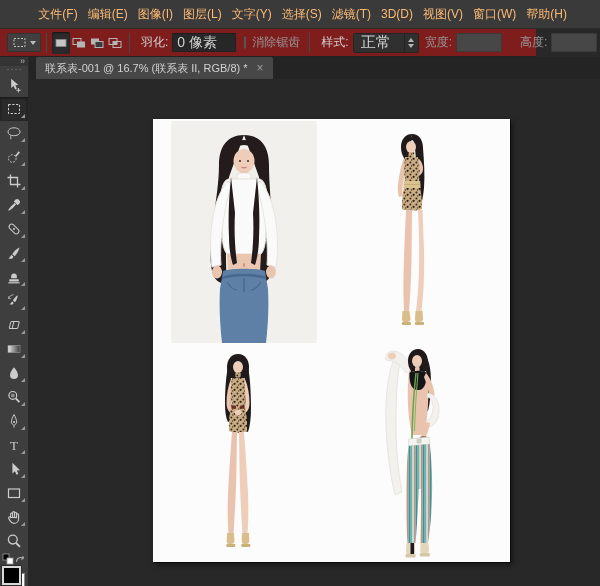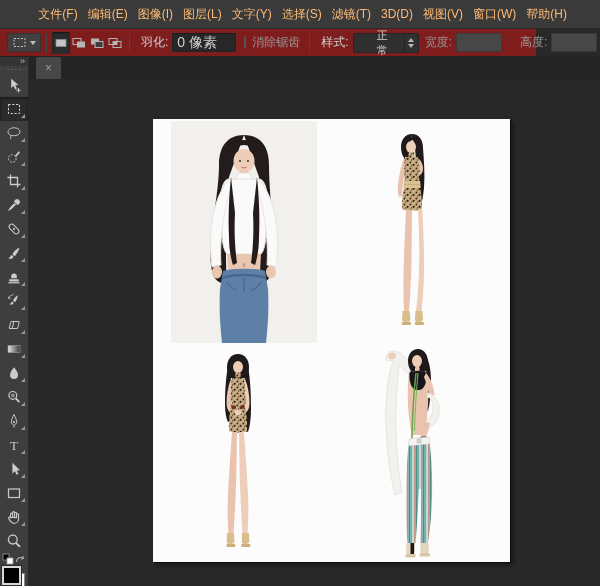--- a/index.html
+++ b/index.html
@@ -24,21 +24,21 @@
   .mode-btn{width:22px;height:22px;display:flex;align-items:center;justify-content:center;border-radius:2px;}
   .mode-btn.active{background:#2b2b2b;box-shadow:inset 0 1px 2px rgba(0,0,0,.6);}
   .opt-label{margin:0 4px 0 6px;white-space:nowrap;}
   .opt-label.dim{color:#969696;}
   .txt-field{width:54px;height:17px;background:#272727;border:1px solid #222;border-top-color:#1c1c1c;
              color:#d2d2d2;font-size:14px;padding:0 4px;border-radius:1px;font-family:inherit;}
   .txt-field.disabled{background:#474747;border-color:#3a3a3a;width:36px;}
   .checkbox{width:11px;height:11px;background:#373737;border:1px solid #555;border-radius:1px;margin-left:8px;}
   .dropdown{display:flex;align-items:center;height:18px;background:#303030;border:1px solid #242424;
             border-radius:2px;min-width:64px;}
-  .dropdown .dd-text{flex:1;padding:0 7px;font-size:11px;color:#d2d2d2;margin-left:16px;}
+  .dropdown .dd-text{flex:1;padding:0 7px;font-size:15px;color:#d2d2d2;}
   .stepper{width:13px;height:18px;border-left:1px solid #242424;display:flex;flex-direction:column;
            align-items:center;justify-content:center;gap:2px;}
   .tri-up{width:0;height:0;border-left:3px solid transparent;border-right:3px solid transparent;
           border-bottom:4px solid #b5b5b5;}
   .tri-dn{width:0;height:0;border-left:3px solid transparent;border-right:3px solid transparent;
           border-top:4px solid #b5b5b5;}
   
   .tabrow{position:absolute;top:57px;left:28px;width:572px;height:22px;background:#242424;}
   .doc-tab{position:absolute;left:8px;top:0;height:22px;background:#474747;border-radius:2px 2px 0 0;
            display:flex;align-items:center;padding:0 9px;gap:9px;}
@@ -143,20 +143,21 @@
     <input class="txt-field disabled" readonly="" value="" style="">
     <svg width="16" height="14" style="margin:0 4px 0 8px">
       <path d="M2 4.5 H11 M11 4.5 L8.8 2.6 M11 4.5 L8.8 6.4 M14 9.5 H5 M5 9.5 L7.2 7.6 M5 9.5 L7.2 11.4" stroke="#9a9a9a" fill="none" stroke-width="1.2"></path>
     </svg>
     <span class="opt-label dim">高度:</span>
     <input class="txt-field disabled" readonly="" value="" style="">
   </div>
 
   <div class="tabrow">
     <div class="doc-tab">
+      <span class="title">联系表-001 @ 16.7% (联系表 II, RGB/8) *</span>
       <span class="close">×</span>
     </div>
   </div>
 
   <div class="toolbar">
     <div class="tb-header">»</div>
     <div class="tb-grip">
         <div></div>
       </div>
 

